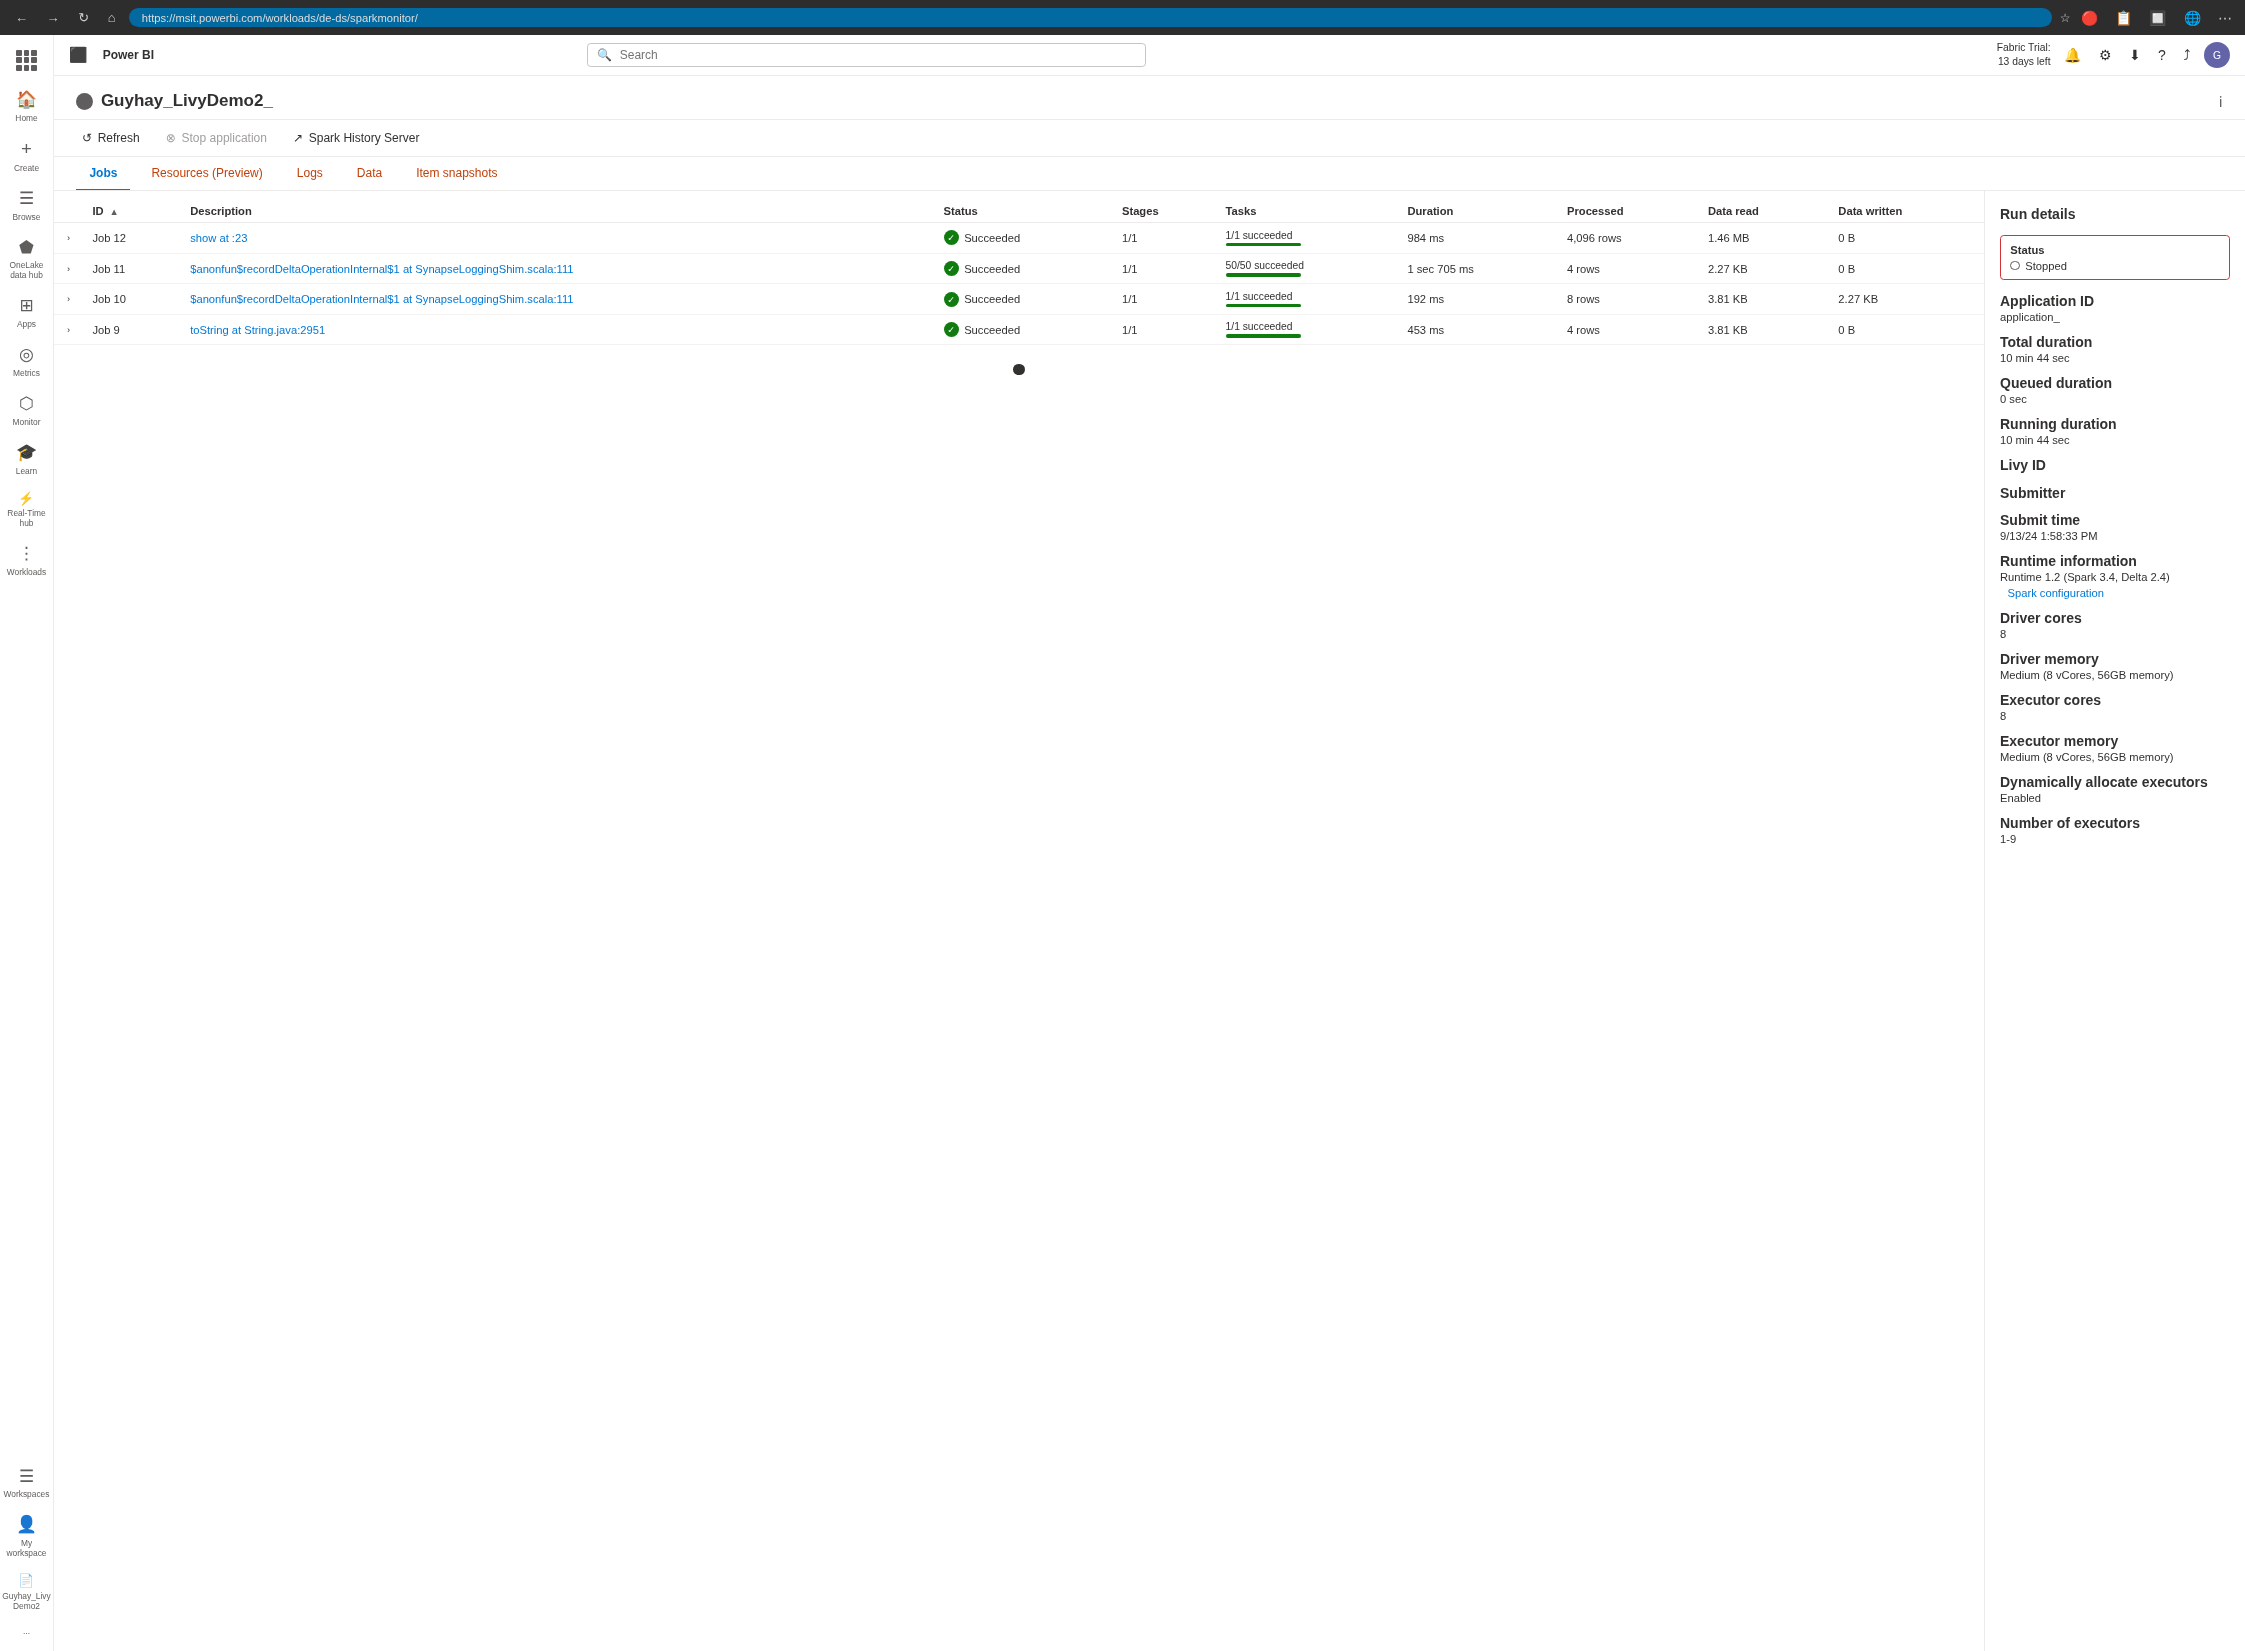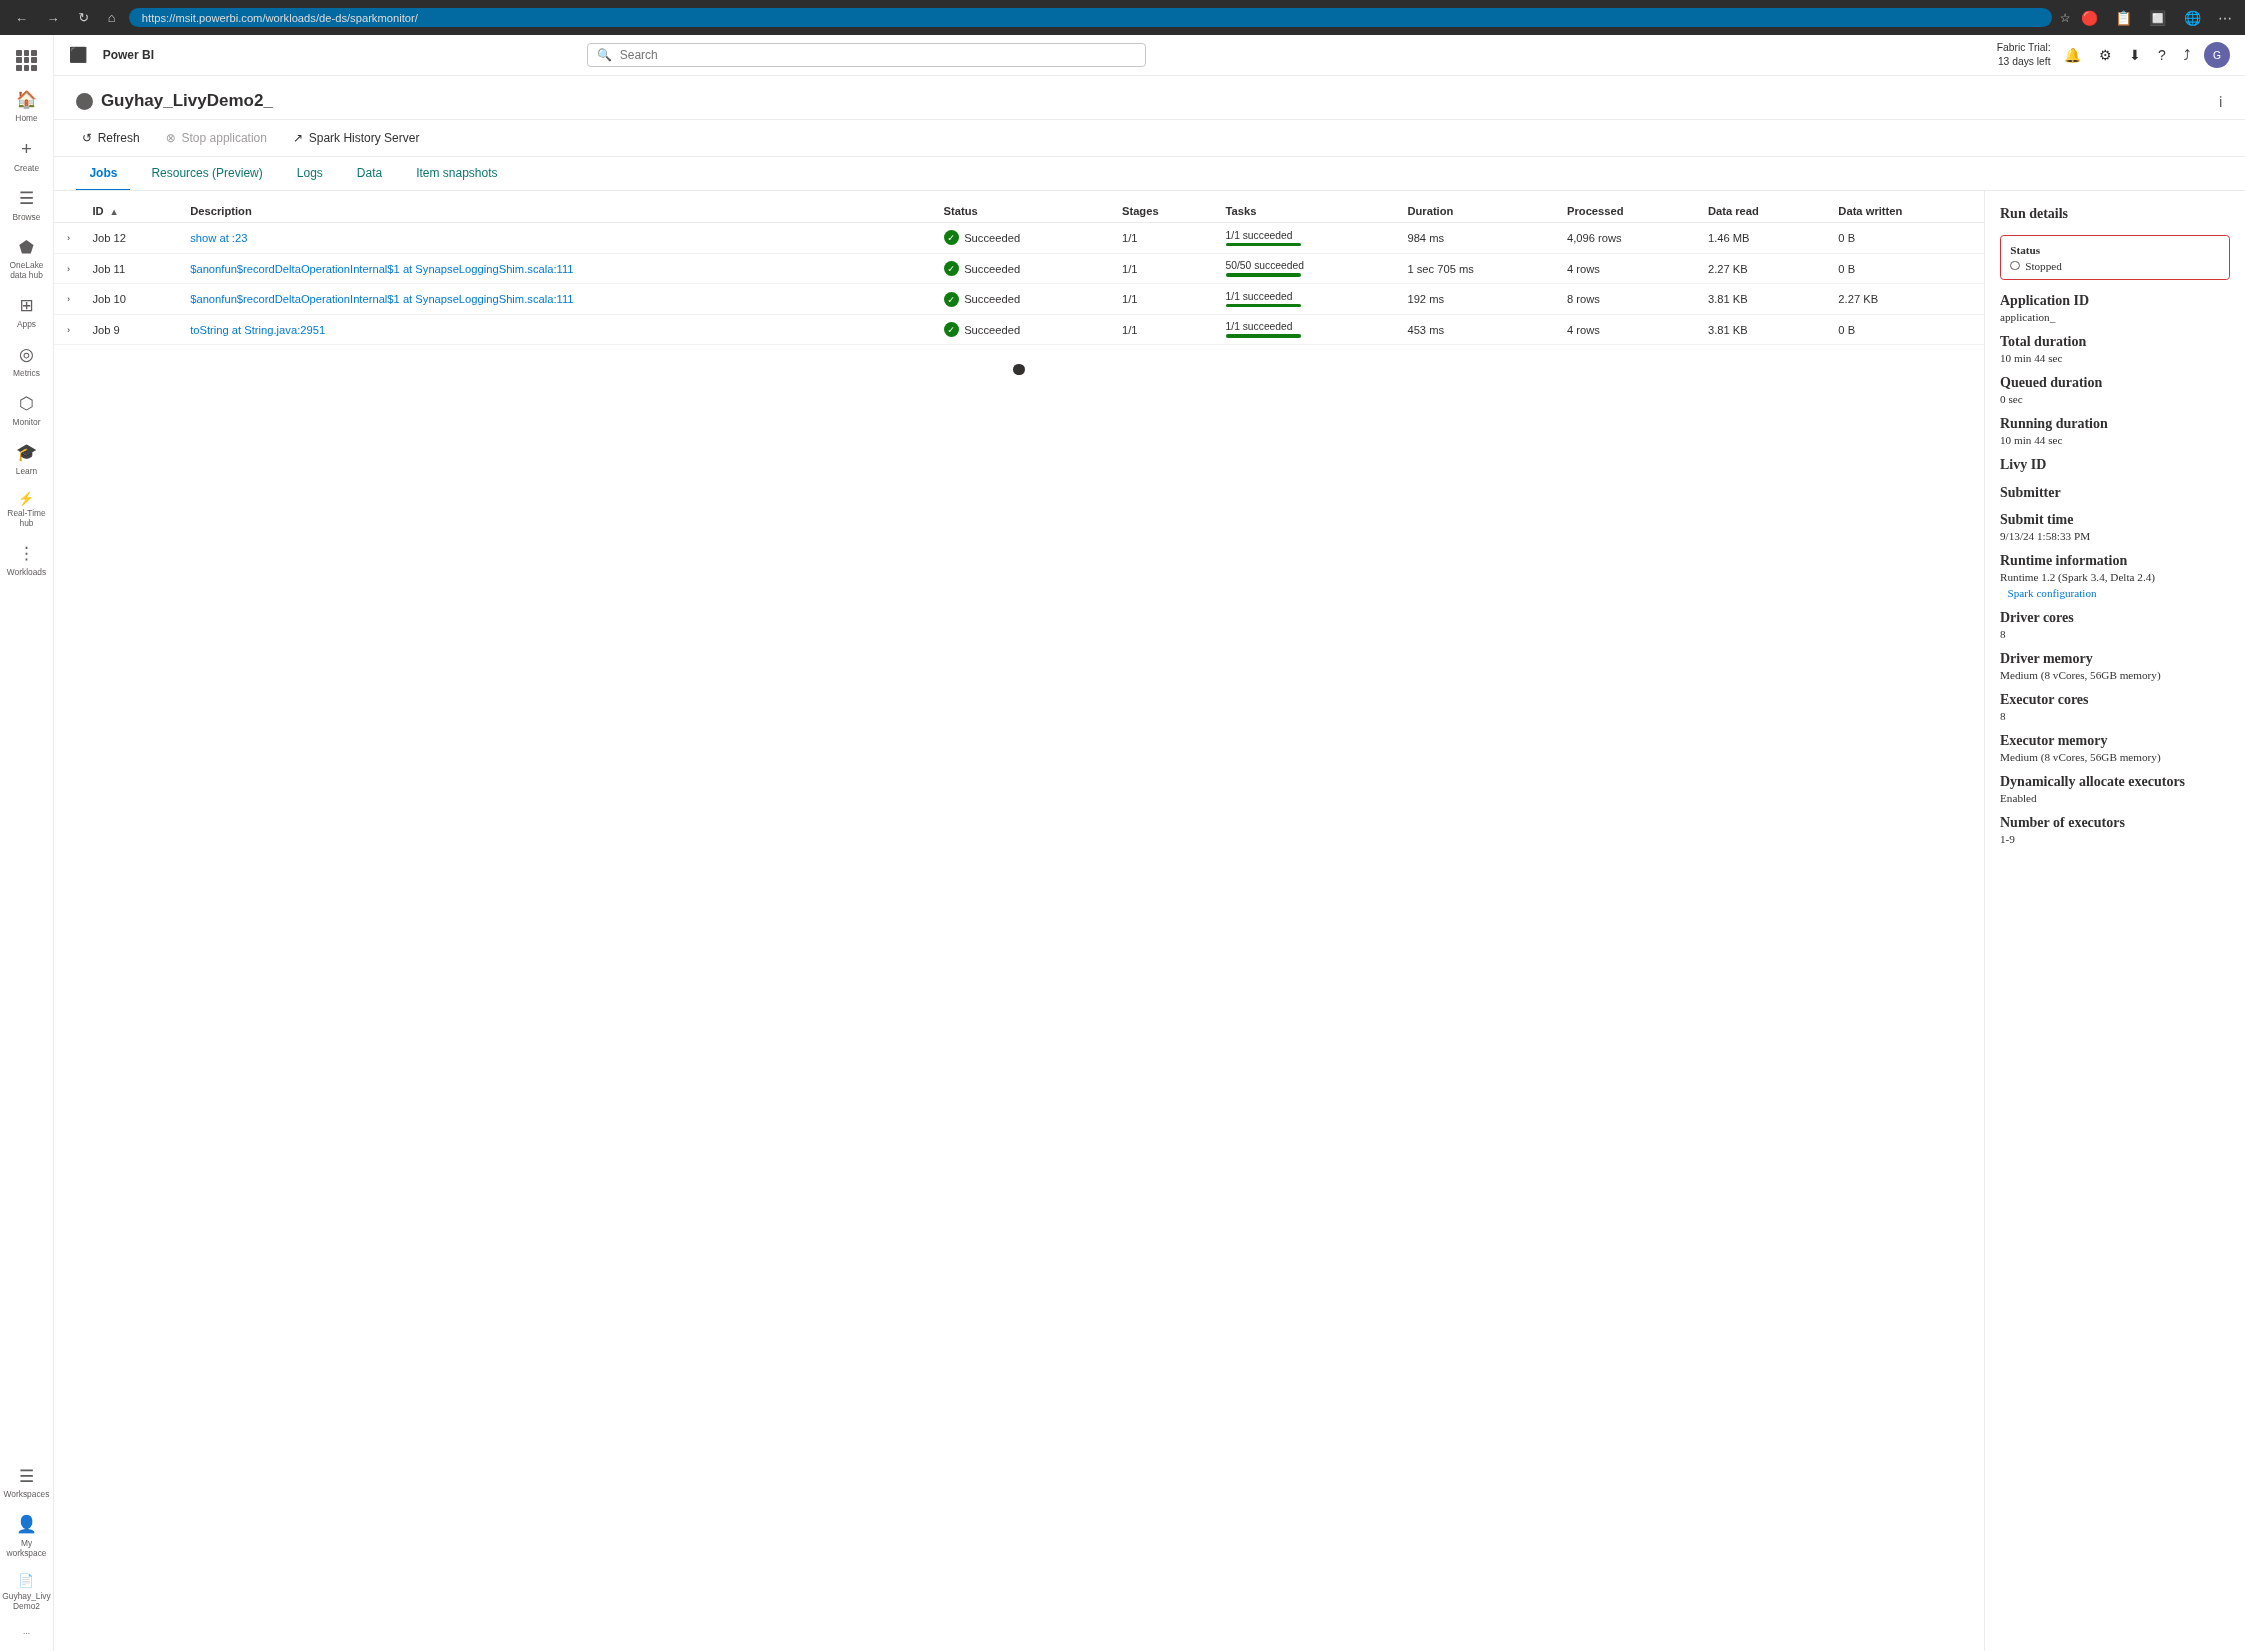--- a/index.html
+++ b/index.html
@@ -219,21 +219,21 @@
     .tabs {
       display: flex;
       padding: 0 22.4px;
       border-bottom: 0.9px solid #edebe9;
       gap: 8px;
     }
     .tab {
       padding: 9.3px 13px;
       cursor: pointer;
       font-size: 12px;
-      color: #0f766e;
+      color: #c2410c;
       border-bottom: 1.9px solid transparent;
       white-space: nowrap;
     }
     .tab.active {
       border-bottom: 1.9px solid #0078d4;
       color: #0078d4;
       font-weight: 600;
     }
 
     
@@ -312,21 +312,20 @@
     }
     .task-label { font-size: 10.3px; color: #323130; }
 
     
     .run-details {
       width: 261px;
       border-left: 0.9px solid #edebe9;
       padding: 15px;
       overflow-y: auto;
       flex-shrink: 0;
-      font-family: Liberation Serif, serif;
     }
     .run-details-title {
       font-size: 14px;
       font-weight: 600;
       margin-bottom: 13px;
       color: #323130;
     }
     .status-box {
       border: 1.9px solid #d13438;
       border-radius: 3.7px;

